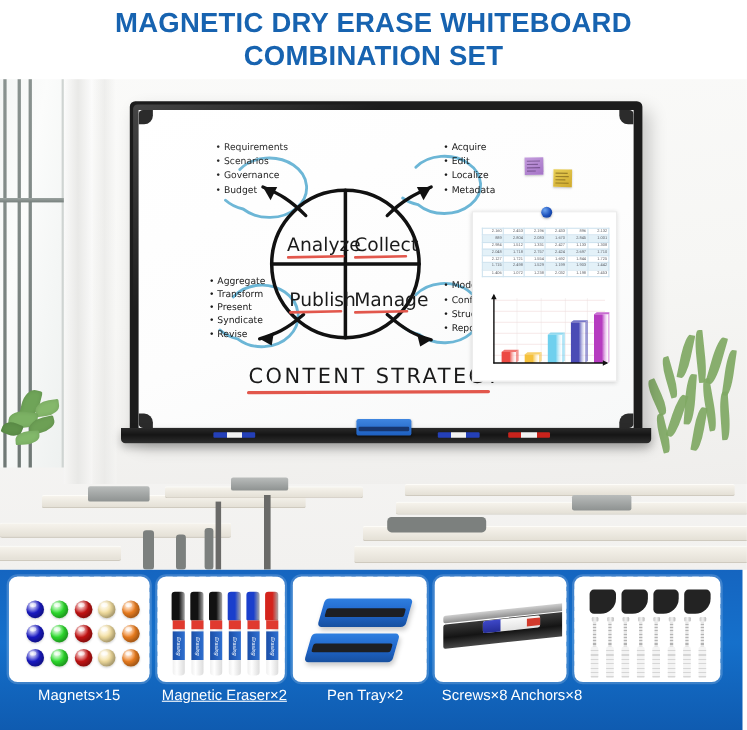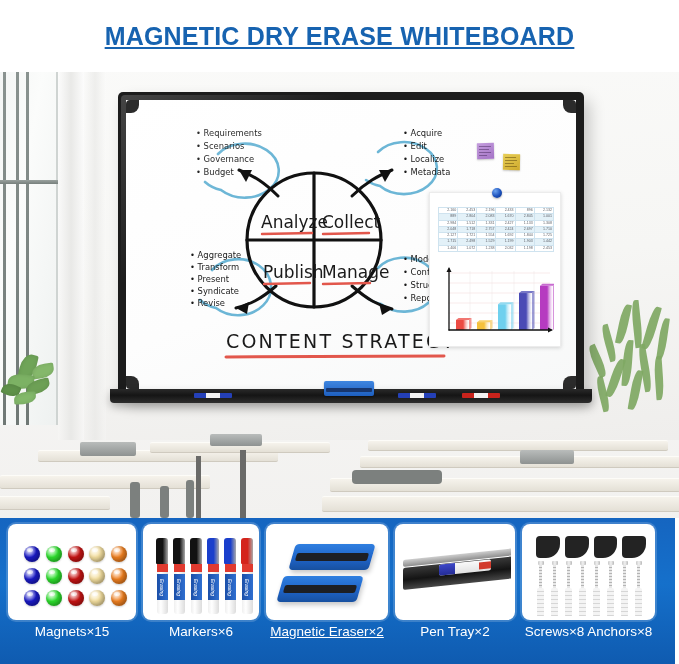--- a/index.html
+++ b/index.html
@@ -11,21 +11,21 @@
   }
 
   
   .title-band {
     position:absolute; left:0; top:0; width:679px; height:72px;
     background:#ffffff; z-index:40;
     display:flex; flex-direction:column; align-items:center; justify-content:center;
   }
   .title-line {
     color:#1763b0; font-weight:bold; letter-spacing:.2px;
-    font-size:25px; line-height:30px; text-align:center; white-space:nowrap;text-decoration:underline;
+    font-size:25px; line-height:30px; text-align:center; white-space:nowrap;
   }
   .title-line.l2 { font-size:25px; }
 
   
   .scene {
     position:absolute; left:0; top:0; width:679px; height:518px; overflow:hidden;
     background:linear-gradient(180deg,#fdfdfd 0%,#f7f7f6 55%,#f2f1ef 100%);
   }
   
   .window {
@@ -565,20 +565,21 @@
 
 <div class="tray">
   <div class="tray-marker" style="left:84px;width:38px;background:linear-gradient(90deg,#2440b8 0 12px,#f2f2f2 12px 26px,#2440b8 26px);"></div>
   <div class="tray-eraser"></div>
   <div class="tray-marker" style="left:288px;width:38px;background:linear-gradient(90deg,#2440b8 0 12px,#f2f2f2 12px 26px,#2440b8 26px);"></div>
   <div class="tray-marker" style="left:352px;width:38px;background:linear-gradient(90deg,#c8231c 0 12px,#f2f2f2 12px 26px,#c8231c 26px);"></div>
 </div>
 
 <div class="title-band">
   <div class="title-line">MAGNETIC DRY ERASE WHITEBOARD</div>
+  <div class="title-line l2">COMBINATION SET</div>
 </div>
 
 <div class="acc-panel">
   <div class="acc-row">
 
     <div class="acc-cell c1">
       <div class="acc-card">
           <div class="acc-card-inner">
         <div class="mag-grid">
               <div class="magnet" style="background: radial-gradient(circle at 34% 28%, rgba(255, 255, 255, 0.133), rgb(26, 26, 200) 45%, rgb(26, 26, 200) 100%); box-shadow: rgba(0, 0, 0, 0.35) -2px -2px 4px inset, rgba(0, 0, 0, 0.2) 0px 1px 2px;"></div>
@@ -736,23 +737,20 @@
             </div>
       </div>
         </div>
     </div>
   </div>
 
   <div class="acc-labels">
     <div class="acc-label c1">
       <span>Magnets×15</span>
     </div>
-    <div class="acc-label c2">
-      <span>Markers×6</span>
-    </div>
     <div class="acc-label c3">
       <span>Magnetic Eraser×2</span>
     </div>
     <div class="acc-label c4">
       <span>Pen Tray×2</span>
     </div>
     <div class="acc-label c5">
       <span class="l2">Screws×8  Anchors×8</span>
     </div>
   </div>

